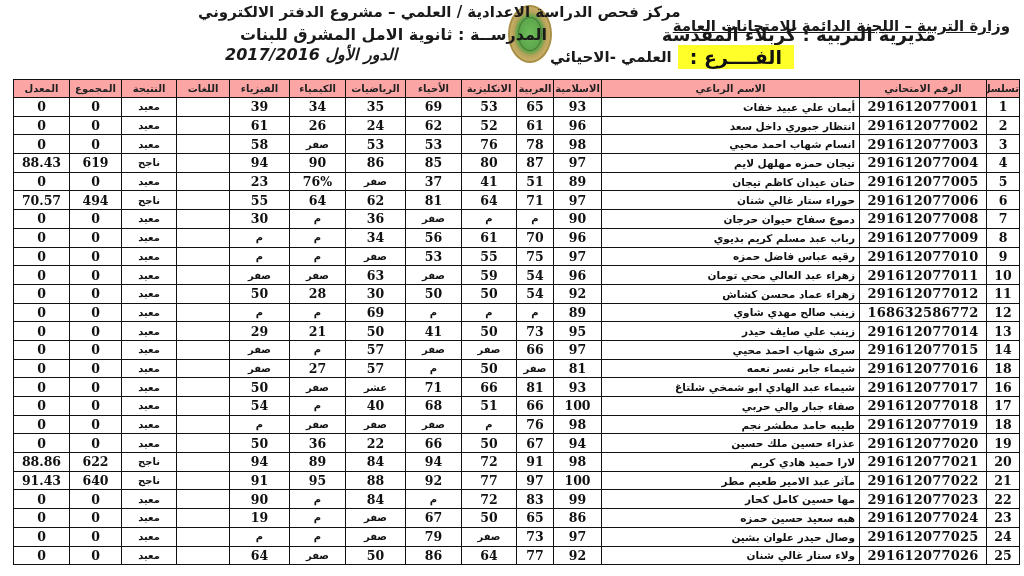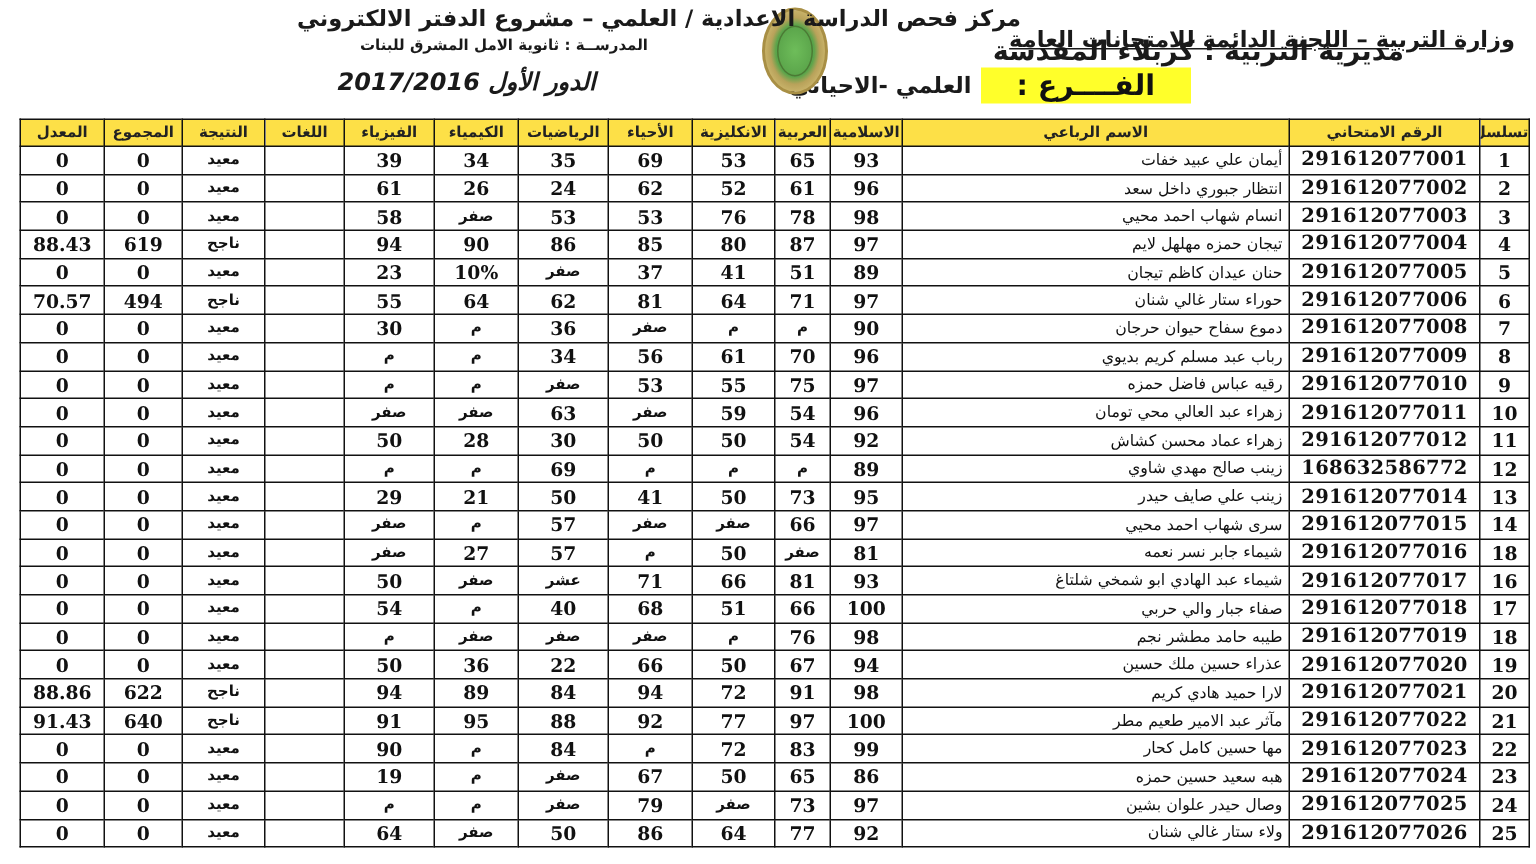--- a/index.html
+++ b/index.html
@@ -3,35 +3,35 @@
 <meta charset="utf-8">
 <style>
   * { box-sizing: border-box; margin: 0; padding: 0; }
   html, body { width: 1024px; height: 576px; background: #ffffff; overflow: hidden; }
   body { position: relative; font-family: "DejaVu Serif", "Liberation Serif", serif; color: #111; }
 
   .hdr { position: absolute; font-family: "DejaVu Sans", "Liberation Sans", sans-serif; font-weight: bold; color: #1a1a1a; direction: rtl; white-space: nowrap; }
   #ministry { right: 14px; top: 17px; font-size: 15px; text-decoration: underline; }
   #directorate { right: 88px; top: 24px; font-size: 18px; }
   #branch-wrap { right: 230px; top: 45px; font-size: 15px; display: flex; align-items: center; gap: 6px; }
-  #branch-label { background: #ffff2a; padding: 0 24px; font-size: 19px; color: #111; line-height: 24px; }
+  #branch-label { background: #ffff2a; padding: 0 12px; font-size: 19px; color: #111; line-height: 24px; }
   #center { left: 198px; top: 3px; font-size: 15px; text-align: right; }
-  #school { left: 240px; top: 25px; font-size: 10px; }
+  #school { left: 240px; top: 25px; font-size: 16px; }
   #round { left: 225px; top: 45px; font-size: 16px; font-style: italic; }
 
   #logo { position: absolute; left: 508px; top: 5px; width: 44px; height: 58px; border-radius: 50%;
           background: radial-gradient(ellipse at center, #6ebd5a 0%, #5aa44a 45%, #b8a25a 58%, #c9b36a 72%, #8f7b3c 100%);
           border: 2px solid #a88f45; }
   #logo .inner { position: absolute; left: 8px; top: 10px; width: 24px; height: 34px; border-radius: 50%; border: 1px solid rgba(60,80,30,.5); }
 
   table#results { position: absolute; left: 13px; top: 79px; border-collapse: collapse; direction: rtl; table-layout: fixed; width: 1006px; }
   #results th, #results td { border: 1.6px solid #111; text-align: center; height: 18.7px; padding: 0; overflow: hidden; white-space: nowrap; }
-  #results th { background: #fde047; font-family: "DejaVu Sans", "Liberation Sans", sans-serif; font-size: 10px; font-weight: bold; color: #222; height: 18px; }
+  #results th { background: #fca5a5; font-family: "DejaVu Sans", "Liberation Sans", sans-serif; font-size: 10px; font-weight: bold; color: #222; height: 18px; }
   #results td { font-size: 12.5px; font-weight: bold; }
-  #results td.name { text-align: right; padding-right: 4px; font-family: "DejaVu Sans", "Liberation Sans", sans-serif; font-size: 10.5px; font-weight: normal; }
+  #results td.name { text-align: right; padding-right: 4px; font-family: "DejaVu Sans", "Liberation Sans", sans-serif; font-size: 10.5px; font-weight: bold; }
   #results td.ar { font-family: "DejaVu Sans", "Liberation Sans", sans-serif; font-size: 10px; }
   #results td.exam { font-size: 13px; letter-spacing: .2px; margin-left: 36px; }
 </style>
 </head>
 <body>
 
 <div class="hdr" id="ministry">وزارة التربية – اللجنة الدائمة للامتحانات العامة</div>
 <div class="hdr" id="directorate">مديرية التربية : كربلاء المقدسة</div>
 <div class="hdr" id="branch-wrap">
   <span id="branch-label">الفــــرع :</span>
@@ -148,21 +148,21 @@
       </tr>
       <tr>
         <td>5</td>
         <td class="exam">291612077005</td>
         <td class="name">حنان عيدان كاظم تيجان</td>
         <td>89</td>
         <td>51</td>
         <td>41</td>
         <td>37</td>
         <td class="ar">صفر</td>
-        <td>10%</td>
+        <td>76%</td>
         <td>23</td>
         <td></td>
         <td class="ar">معيد</td>
         <td>0</td>
         <td>0</td>
       </tr>
       <tr>
         <td>6</td>
         <td class="exam">291612077006</td>
         <td class="name">حوراء ستار غالي شنان</td>

